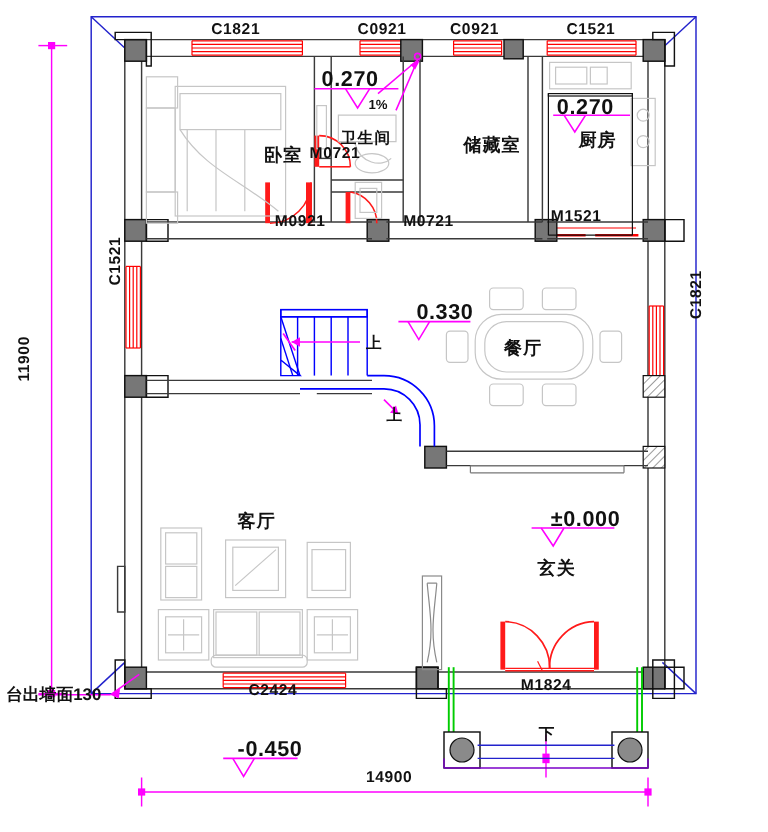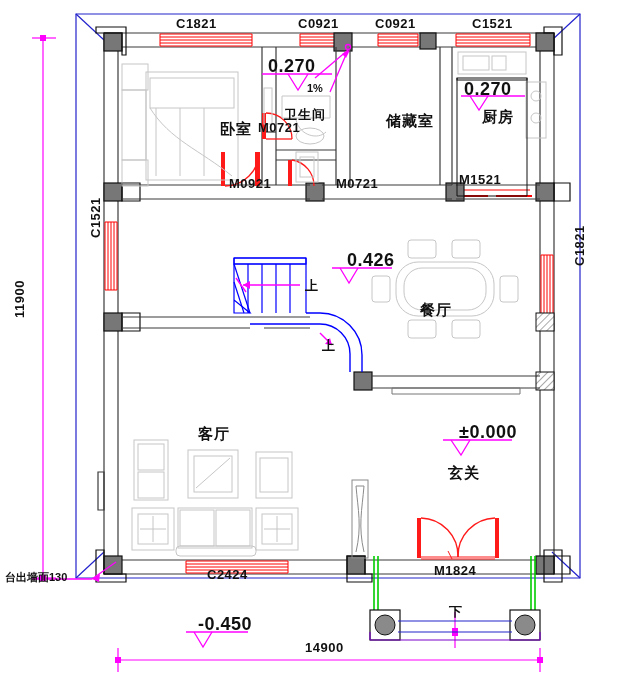--- a/index.html
+++ b/index.html
@@ -422,32 +422,32 @@
 <div class="lbl code" style="left:229px;top:176px;">M0921</div>
 <div class="lbl code" style="left:258px;top:120px;">M0721</div>
 <div class="lbl code" style="left:336px;top:176px;">M0721</div>
 <div class="lbl code" style="left:459px;top:172px;text-align:right;">M1521</div>
 <div class="lbl code" style="left:434px;top:563px;">M1824</div>
 
 <div class="lbl room" style="left:220px;top:120px;">卧室</div>
 <div class="lbl room" style="left:284px;top:94px;font-size:13px;margin-top:12px;">卫生间</div>
 <div class="lbl room" style="left:386px;top:112px;">储藏室</div>
 <div class="lbl room" style="left:466px;top:108px;margin-left:16px;">厨房</div>
-<div class="lbl room" style="left:420px;top:281px;margin-top:20px;">餐厅</div>
+<div class="lbl room" style="left:420px;top:281px;">餐厅</div>
 <div class="lbl room" style="left:198px;top:425px;">客厅</div>
 <div class="lbl room" style="left:448px;top:464px;">玄关</div>
 
 <div class="lbl elev" style="left:268px;top:56px;">0.270</div>
 <div class="lbl elev" style="left:464px;top:79px;">0.270</div>
-<div class="lbl elev" style="left:347px;top:250px;">0.426</div>
+<div class="lbl elev" style="left:347px;top:250px;">0.330</div>
 <div class="lbl elev" style="left:459px;top:422px;">±0.000</div>
 <div class="lbl elev" style="left:186px;top:614px;margin-left:12px;">-0.450</div>
 
 <div class="lbl small" style="left:307px;top:82px;font-size:11px;">1%</div>
 <div class="lbl code" style="left:305px;top:277px;">上</div>
 <div class="lbl code" style="left:322px;top:337px;">上</div>
 <div class="lbl code" style="left:449px;top:603px;">下</div>
 
 <div class="lbl dim" style="left:12px;top:318px;transform:rotate(-90deg);transform-origin:left top;">11900</div>
 <div class="lbl dim" style="left:305px;top:640px;">14900</div>
-<div class="lbl small" style="left:5px;top:570px;font-size:11px;">台出墙面130</div>
+<div class="lbl small" style="left:5px;top:570px;font-size:14px;">台出墙面130</div>
 
 </div>
 
 </body></html>

